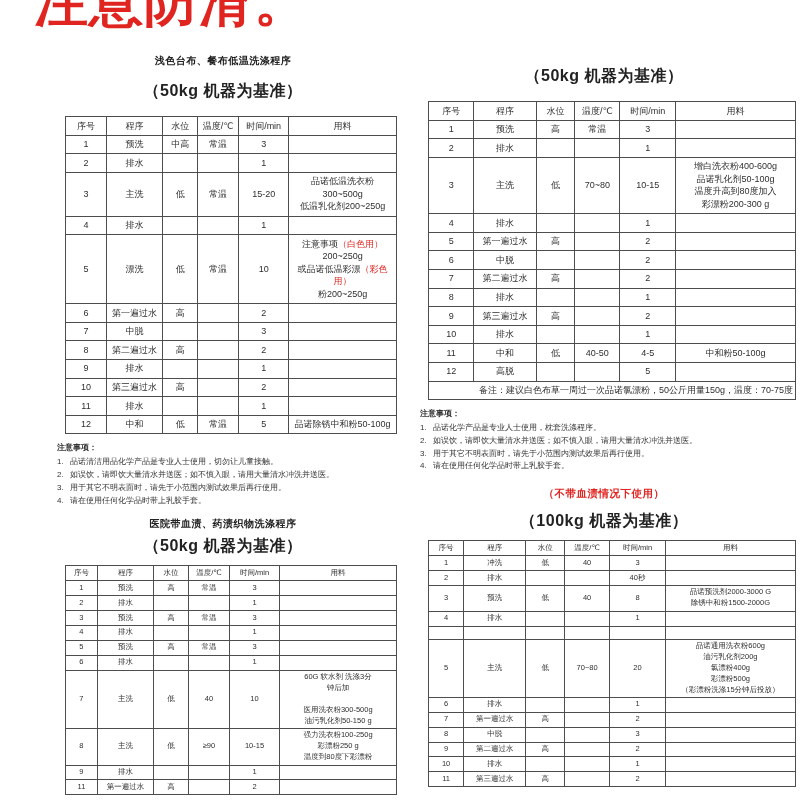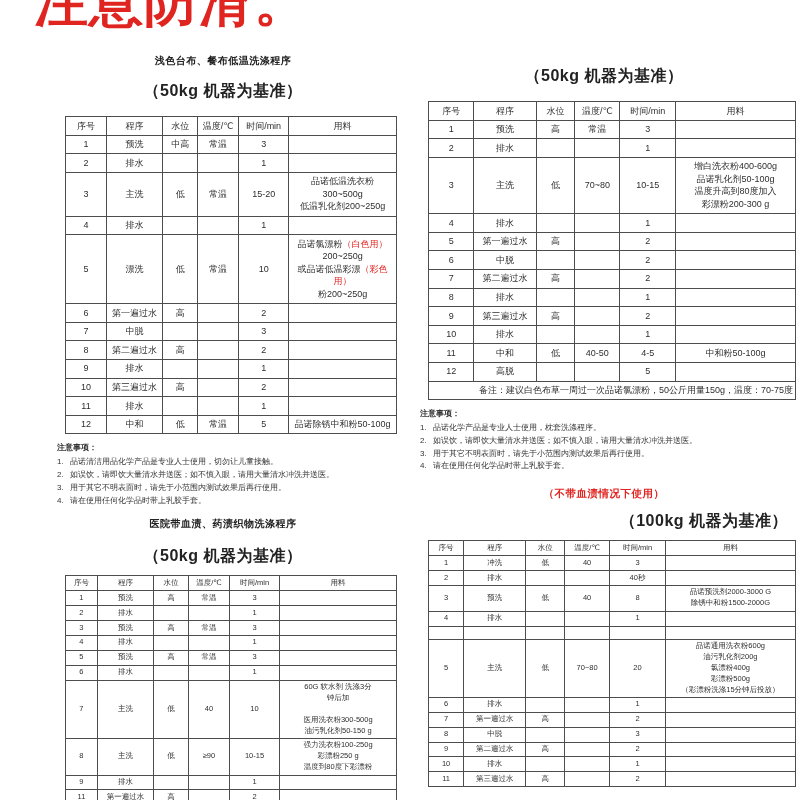--- a/index.html
+++ b/index.html
@@ -101,21 +101,21 @@
             <td></td>
             <td>1</td>
             <td></td>
           </tr>
           <tr>
             <td>5</td>
             <td>漂洗</td>
             <td>低</td>
             <td>常温</td>
             <td>10</td>
-            <td><span>品诺氯漂粉</span><span class="red">（白色用）</span><span>
+            <td><span>注意事项</span><span class="red">（白色用）</span><span>
 200~250g
 或品诺低温彩漂</span><span class="red">（彩色用）</span><span>
 粉200~250g</span></td>
           </tr>
           <tr>
             <td>6</td>
             <td>第一遍过水</td>
             <td>高</td>
             <td></td>
             <td>2</td>
@@ -187,21 +187,21 @@
             <span class="n-num">3.</span>
             <span>用于其它不明表面时，请先于小范围内测试效果后再行使用。</span>
           </div>
           <div class="n-item">
             <span class="n-num">4.</span>
             <span>请在使用任何化学品时带上乳胶手套。</span>
           </div>
         </div>
     </div>
 
-    <div class="t-title" style="margin-top:4px;margin-bottom:15px;">医院带血渍、药渍织物洗涤程序</div>
+    <div class="t-title" style="margin-top:4px;margin-bottom:5px;">医院带血渍、药渍织物洗涤程序</div>
     <div class="t-sub tight" style="margin-top:0;">（50kg 机器为基准）</div>
     <table class="grid small">
         <thead>
           <tr>
             <th>序号</th>
             <th>程序</th>
             <th>水位</th>
             <th>温度/℃</th>
             <th>时间/min</th>
             <th>用料</th>
@@ -433,21 +433,21 @@
             <span>用于其它不明表面时，请先于小范围内测试效果后再行使用。</span>
           </div>
           <div class="n-item">
             <span class="n-num">4.</span>
             <span>请在使用任何化学品时带上乳胶手套。</span>
           </div>
         </div>
     </div>
 
     <div class="red-note red">（不带血渍情况下使用）</div>
-    <div class="t-sub tight" style="margin-top:0;text-align:right;">（100kg 机器为基准）</div>
+    <div class="t-sub tight" style="margin-top:0;">（100kg 机器为基准）</div>
     <table class="grid small">
         <thead>
           <tr>
             <th>序号</th>
             <th>程序</th>
             <th>水位</th>
             <th>温度/℃</th>
             <th>时间/min</th>
             <th>用料</th>
           </tr>

